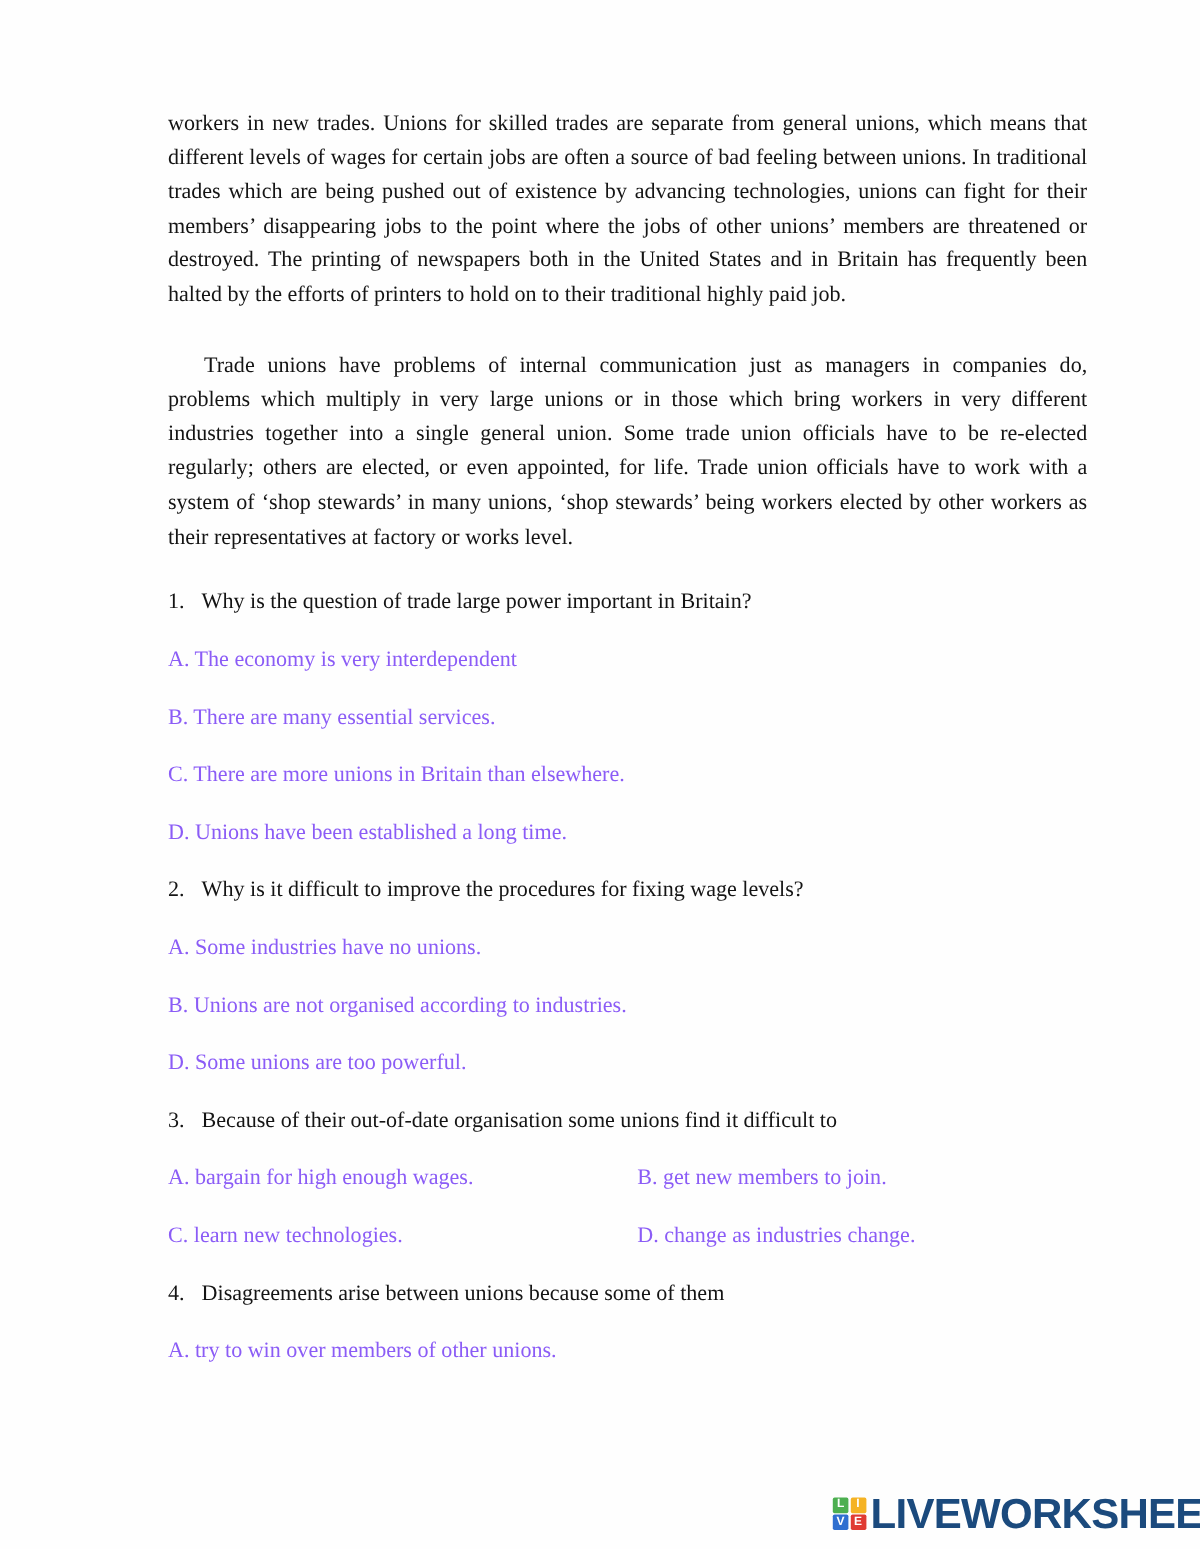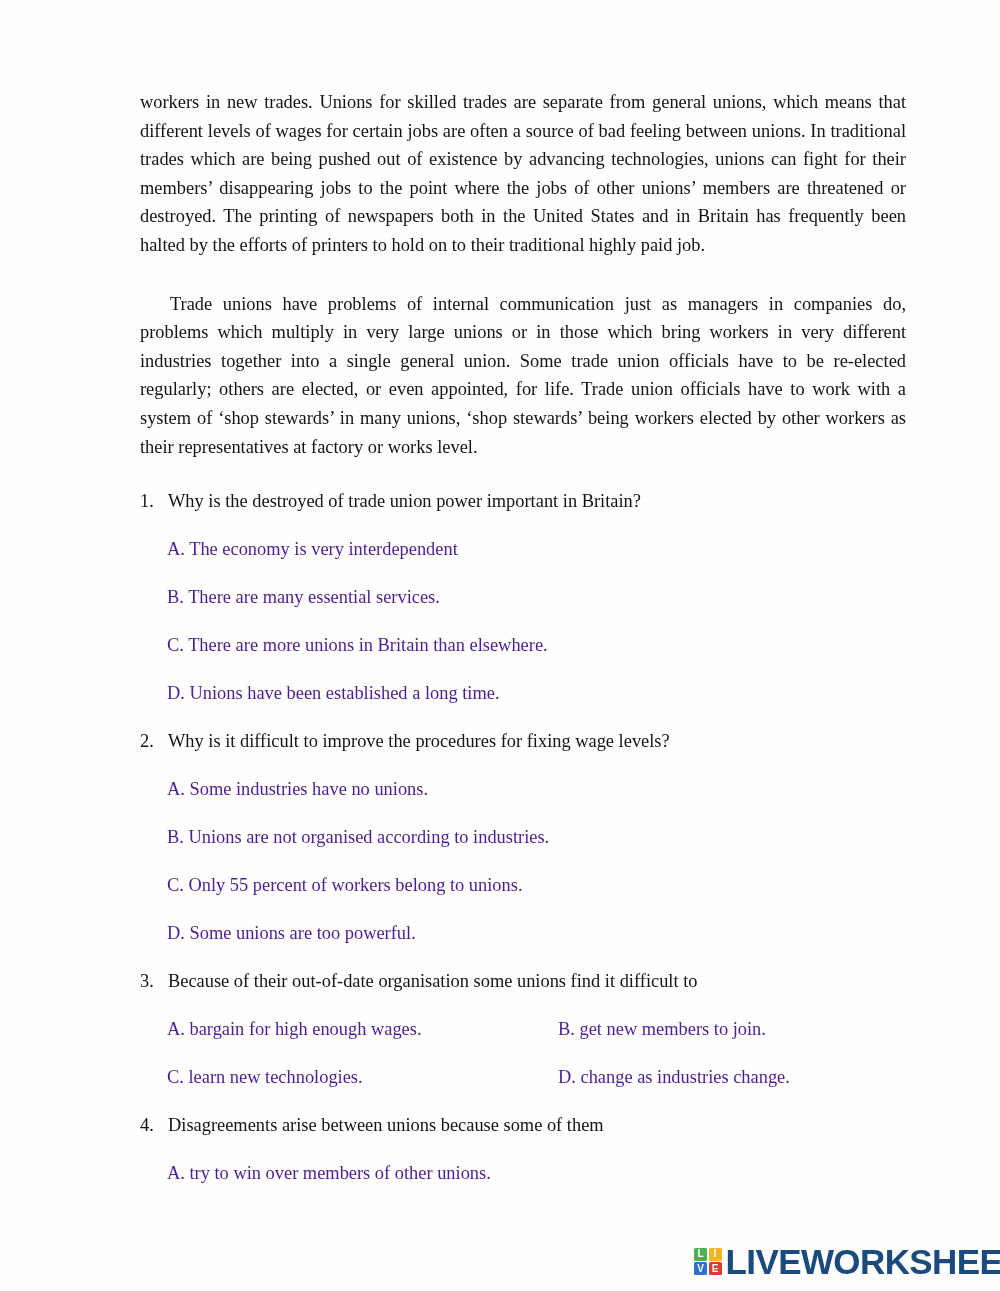--- a/index.html
+++ b/index.html
@@ -68,24 +68,23 @@
     flex: 0 0 28px;
     text-align: left;
   }
 
   .q-text {
     flex: 1 1 auto;
   }
 
   .option-row {
     margin-top: 20px;
-    margin-left: 27px;
     font-size: 18.4px;
     line-height: 28px;
-    color: #4c1d95;
+    color: #8b5cf6;
   }
 
   .option-row.two-col {
     display: flex;
     gap: 36px;
   }
 
   .option-row.two-col .col-a {
     width: 355px;
     flex: 0 0 355px;
@@ -146,36 +145,35 @@
   <div class="content">
 
     <p class="body-par">workers in new trades. Unions for skilled trades are separate from general unions, which means that different levels of wages for certain jobs are often a source of bad feeling between unions. In traditional trades which are being pushed out of existence by advancing technologies, unions can fight for their members’ disappearing jobs to the point where the jobs of other unions’ members are threatened or destroyed. The printing of newspapers both in the United States and in Britain has frequently been halted by the efforts of printers to hold on to their traditional highly paid job.</p>
     <p class="body-par second">Trade unions have problems of internal communication just as managers in companies do, problems which multiply in very large unions or in those which bring workers in very different industries together into a single general union. Some trade union officials have to be re-elected regularly; others are elected, or even appointed, for life. Trade union officials have to work with a system of ‘shop stewards’ in many unions, ‘shop stewards’ being workers elected by other workers as their representatives at factory or works level.</p>
 
     <div class="questions">
 
       <div class="question-block">
         <div class="question-line">
           <span class="q-num">1.</span>
-          <span class="q-text">Why is the destroyed of trade union power important in Britain?</span>
+          <span class="q-text">Why is the question of trade large power important in Britain?</span>
         </div>
         <div class="option-row">A. The economy is very interdependent</div>
         <div class="option-row">B. There are many essential services.</div>
         <div class="option-row">C. There are more unions in Britain than elsewhere.</div>
         <div class="option-row">D. Unions have been established a long time.</div>
       </div>
 
       <div class="question-block">
         <div class="question-line">
           <span class="q-num">2.</span>
           <span class="q-text">Why is it difficult to improve the procedures for fixing wage levels?</span>
         </div>
         <div class="option-row">A. Some industries have no unions.</div>
         <div class="option-row">B. Unions are not organised according to industries.</div>
-        <div class="option-row">C. Only 55 percent of workers belong to unions.</div>
         <div class="option-row">D. Some unions are too powerful.</div>
       </div>
 
       <div class="question-block">
         <div class="question-line">
           <span class="q-num">3.</span>
           <span class="q-text">Because of their out-of-date organisation some unions find it difficult to</span>
         </div>
         <div class="option-row two-col">
           <span class="col-a">A. bargain for high enough wages.</span>

